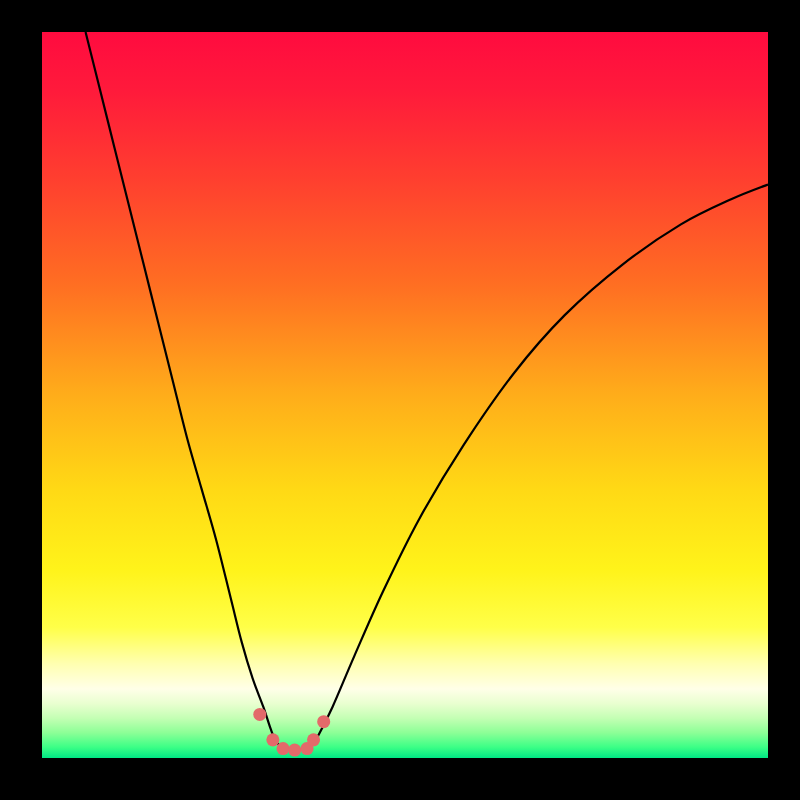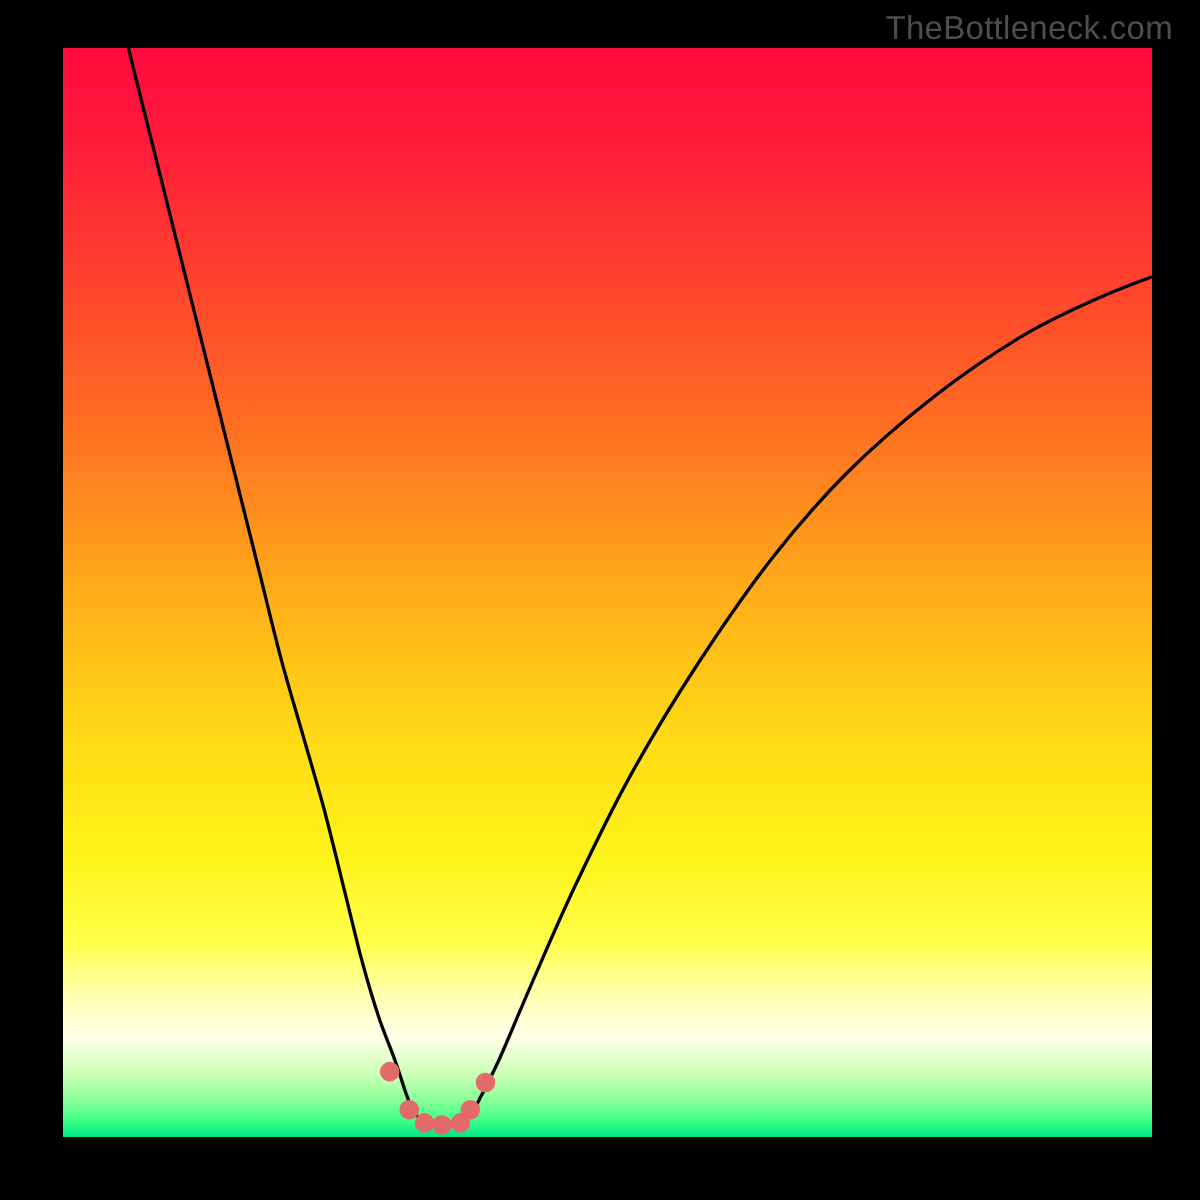--- a/index.html
+++ b/index.html
@@ -86,14 +86,13 @@
           <circle cx="31.8" cy="97.5" r="0.9" fill="#e36a6a"></circle>
           <circle cx="33.2" cy="98.7" r="0.9" fill="#e36a6a"></circle>
           <circle cx="34.8" cy="98.9" r="0.9" fill="#e36a6a"></circle>
           <circle cx="36.5" cy="98.7" r="0.9" fill="#e36a6a"></circle>
           <circle cx="37.4" cy="97.5" r="0.9" fill="#e36a6a"></circle>
           <circle cx="38.8" cy="95" r="0.9" fill="#e36a6a"></circle>
         </g>
     </svg>
   </div>
 
-  <div class="watermark">TheBottleneck.com</div>
 </div>
 
 </body></html>

